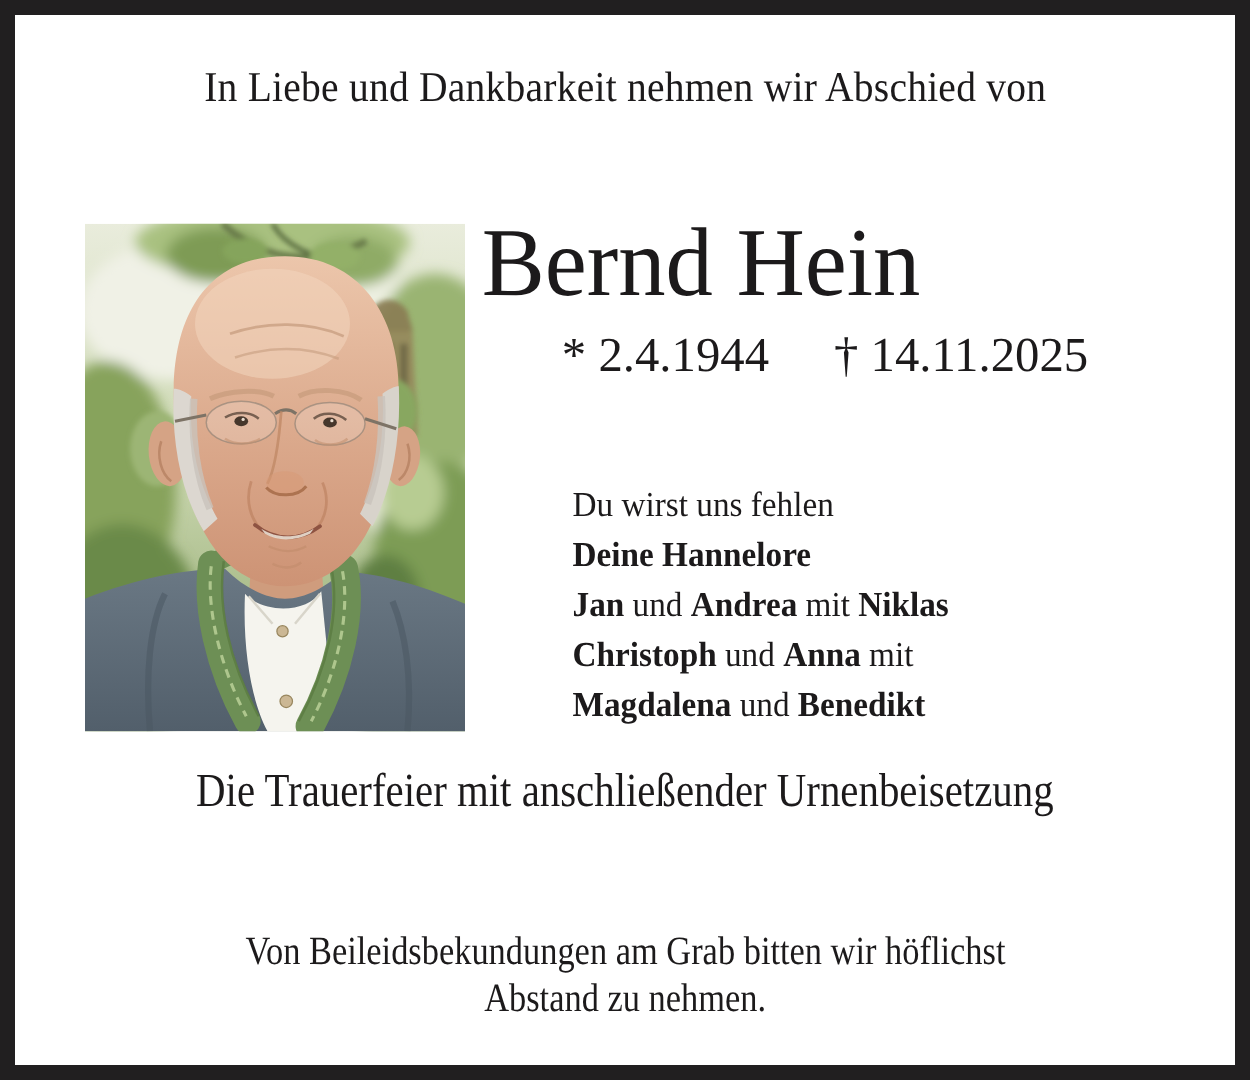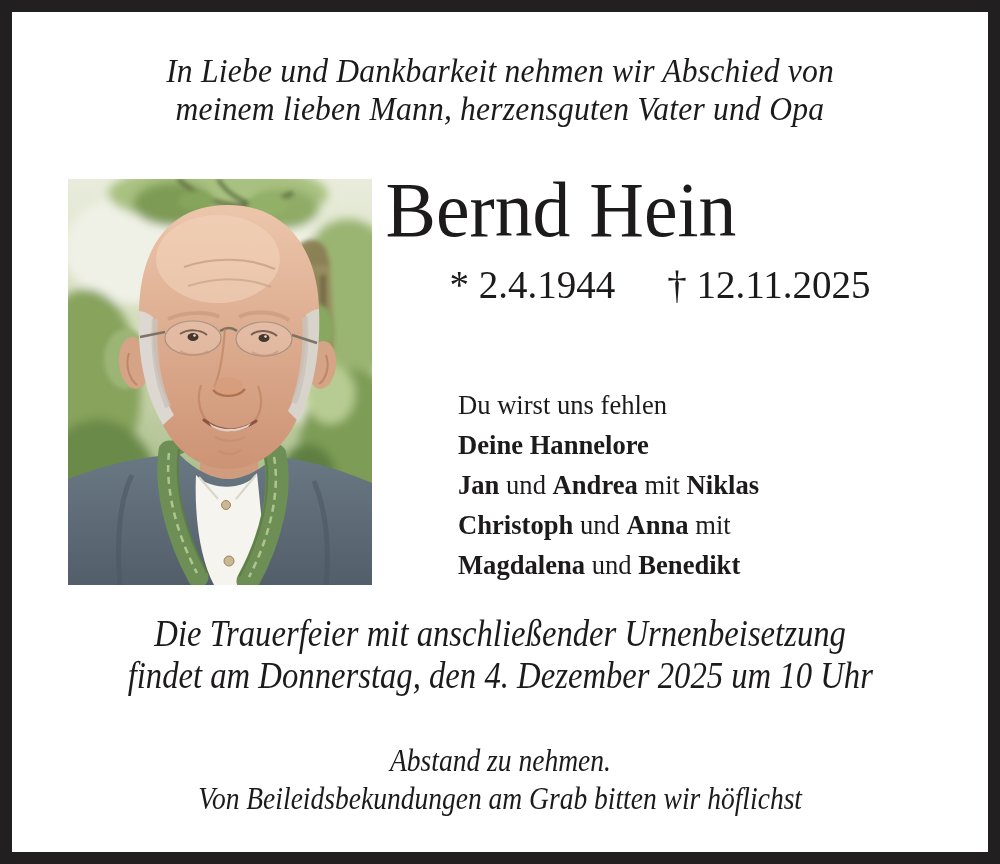--- a/index.html
+++ b/index.html
@@ -10,21 +10,21 @@
     font-family:"Liberation Serif", serif;
     color:#1c1a1b;
     overflow:hidden;
   }
   .frame {
     position:absolute; inset:0;
     border:12px solid #211f20;
     pointer-events:none;
     z-index:5;
   }
-  .c-line { text-align:center;font-style:italic; }
+  .c-line { text-align:center; }
   .cond   { display:inline-block; transform:scaleX(0.93); transform-origin:50% 50%; white-space:nowrap; }
   .cond2  { display:inline-block; transform:scaleX(0.86); transform-origin:50% 50%; white-space:nowrap; }
 
   .intro {
     position:absolute; top:52px; left:12px; right:12px;
     font-size:34px; line-height:38px;
     letter-spacing:0.2px;
   }
 
   .photo {
@@ -63,21 +63,20 @@
   }
 </style>
 </head>
 <body>
 
 <div class="page">
   <div class="frame"></div>
 
   <div class="intro">
     <div class="c-line"><span class="cond">In Liebe und Dankbarkeit nehmen wir Abschied von</span></div>
-    <div class="c-line"><span class="cond">meinem lieben Mann, herzensguten Vater und Opa</span></div>
   </div>
 
   <figure class="photo">
     <svg viewBox="0 0 304 406" width="304" height="406" role="img">
       <defs>
         <linearGradient id="bgG" x1="0" y1="0" x2="0" y2="1">
           <stop offset="0" stop-color="#e9ecdc"></stop>
           <stop offset="0.45" stop-color="#cdd9b3"></stop>
           <stop offset="1" stop-color="#8ba468"></stop>
         </linearGradient>
@@ -202,33 +201,32 @@
       <path d="M 141 244 C 153 252, 170 252, 183 244 L 180 248 C 168 254, 154 254, 144 248 Z" fill="#e8ded1" opacity="0.9"></path>
       <path d="M 147 258 C 157 263, 168 263, 177 258" stroke="#c08a6a" stroke-width="2" fill="none" opacity="0.55"></path>
       <path d="M 150 272 C 158 276, 166 276, 173 271" stroke="#bf8a69" stroke-width="2" fill="none" opacity="0.5"></path>
     </svg>
   </figure>
 
   <h1 class="name"><span class="cond">Bernd Hein</span></h1>
 
   <div class="dates">
     <span>* 2.4.1944</span>
-    <span>† 12.11.2025</span>
+    <span>† 14.11.2025</span>
   </div>
 
   <div class="family">
     <div class="fam-line">Du wirst uns fehlen</div>
     <div class="fam-line"><b>Deine Hannelore</b></div>
     <div class="fam-line"><b>Jan</b><span> und </span><b>Andrea</b><span> mit </span><b>Niklas</b></div>
     <div class="fam-line"><b>Christoph</b><span> und </span><b>Anna</b><span> mit</span></div>
     <div class="fam-line"><b>Magdalena</b><span> und </span><b>Benedikt</b></div>
   </div>
 
   <div class="ceremony">
     <div class="c-line"><span class="cond2">Die Trauerfeier mit anschließender Urnenbeisetzung</span></div>
-    <div class="c-line"><span class="cond2">findet am Donnerstag, den 4. Dezember 2025 um 10 Uhr</span></div>
   </div>
 
   <div class="condolence">
+    <div class="c-line"><span class="cond2">Von Beileidsbekundungen am Grab bitten wir höflichst</span></div>
     <div class="c-line"><span class="cond2">Abstand zu nehmen.</span></div>
-    <div class="c-line"><span class="cond2">Von Beileidsbekundungen am Grab bitten wir höflichst</span></div>
   </div>
 </div>
 
 </body></html>

